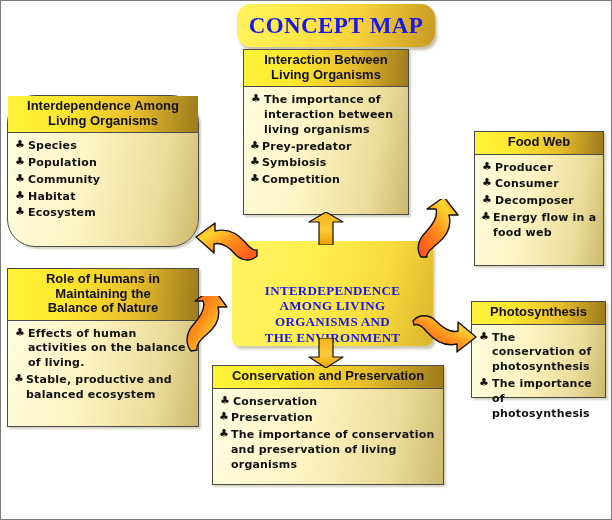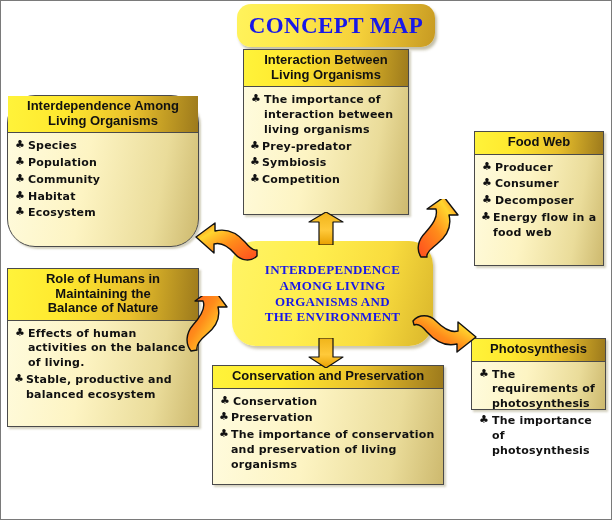--- a/index.html
+++ b/index.html
@@ -91,35 +91,35 @@
     color: #111111;
   }
   .blist li.tight { padding-left: 11px; }
   .blist li.tight .bullet { left: -1px; }
 
   
   #box-interdependence { left: 6px;   top: 94px;  width: 192px; height: 152px; border-radius: 28px; }
   #box-interaction     { left: 242px; top: 48px;  width: 166px; height: 166px; }
   #box-foodweb         { left: 473px; top: 130px; width: 130px; height: 135px; }
   #box-humans          { left: 6px;   top: 267px; width: 192px; height: 159px; }
-  #box-photosynthesis  { left: 470px; top: 300px; width: 135px; height: 72px; margin-top: 37px; }
+  #box-photosynthesis  { left: 470px; top: 300px; width: 135px; height: 97px; }
   #box-conservation    { left: 211px; top: 364px; width: 232px; height: 120px; }
 
   
   #central-node {
     position: absolute;
     left: 231px;
     top: 240px;
     width: 201px;
     height: 105px;
-    border-radius: 24px;
+    border-radius: 7px;
     background: linear-gradient(105deg, #fff465 0%, #ffee4e 38%, #f9dc3e 70%, #d9b52b 100%);
     box-shadow: 2px 3px 3px rgba(130,115,55,0.4);
     display: flex;
-    align-items: center;
+    align-items: flex-end;
     justify-content: center;
   }
   #central-node .central-text {
     font-family: "Liberation Serif", serif;
     font-weight: bold;
     font-size: 13px;
     color: #1818e8;
     text-align: center;
     line-height: 1.22;
     letter-spacing: 0.3px;
@@ -224,21 +224,21 @@
       </ul>
     </div>
   </div>
 
   <div class="box" id="box-photosynthesis">
     <div class="box-head">
       <div>Photosynthesis</div>
     </div>
     <div class="box-body">
       <ul class="blist">
-        <li><span class="bullet">♣</span><span>The requirements of photosynthesis</span></li>
+        <li><span class="bullet">♣</span><span>The conservation of photosynthesis</span></li>
         <li><span class="bullet">♣</span><span>The importance of photosynthesis</span></li>
       </ul>
     </div>
   </div>
 
   <div class="box" id="box-conservation">
     <div class="box-head">
       <div>Conservation and Preservation</div>
     </div>
     <div class="box-body">

